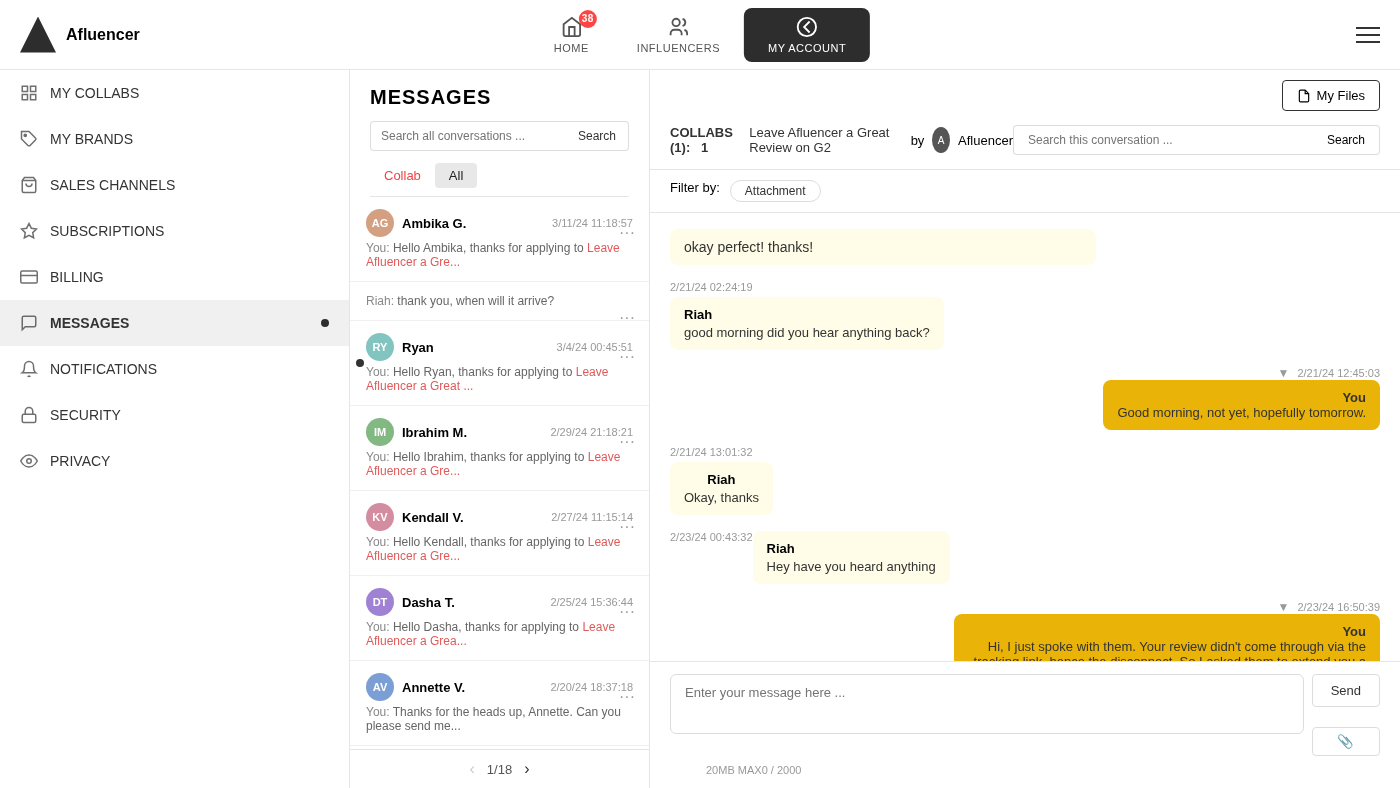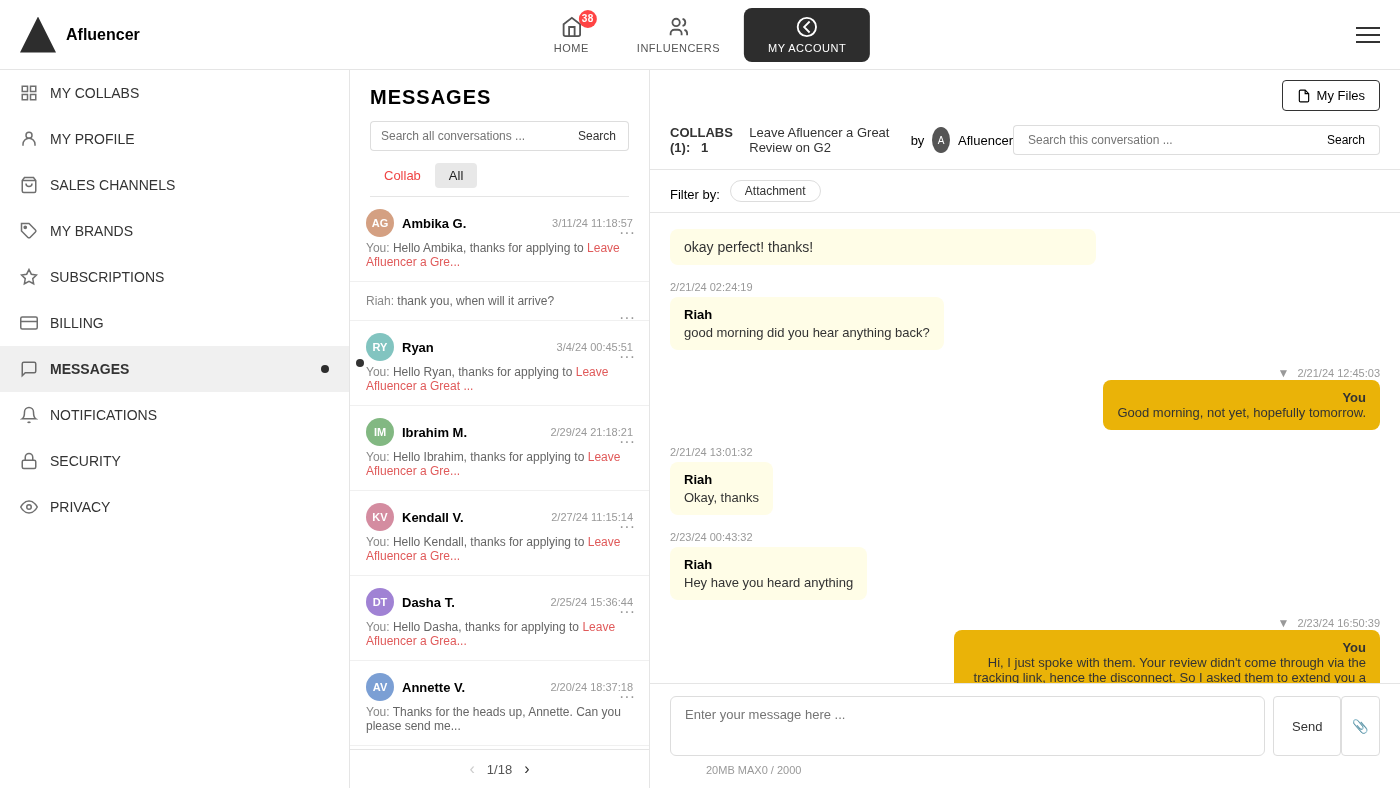--- a/index.html
+++ b/index.html
@@ -61,39 +61,39 @@
     
     .chat-area { flex: 1; display: flex; flex-direction: column; overflow: hidden; }
     .chat-header { padding: 14px 20px; border-bottom: 1px solid #e5e5e5; display: flex; align-items: center; justify-content: flex-start; }
     .chat-header-left { display: flex; align-items: center; gap: 8px; font-size: 13px; }
     .collabs-label { font-weight: 600; color: #333; }
     .collab-link { color: #333; font-weight: 500; display: flex; align-items: center; gap: 6px; }
     .collab-avatar { width: 26px; height: 26px; border-radius: 50%; background: #555; display: flex; align-items: center; justify-content: center; font-size: 10px; color: #fff; }
     .chat-search { display: flex; gap: 0; }
     .chat-search input { border: 1px solid #ddd; border-right: none; border-radius: 4px 0 0 4px; padding: 7px 14px; font-size: 12px; width: 300px; outline: none; color: #999; }
     .chat-search button { background: #fff; border: 1px solid #ddd; border-left: none; border-radius: 0 4px 4px 0; padding: 7px 14px; cursor: pointer; font-size: 12px; }
-    .filter-bar { padding: 10px 20px; border-bottom: 1px solid #e5e5e5; display: flex; align-items: flex-end; gap: 10px; }
+    .filter-bar { padding: 10px 20px; border-bottom: 1px solid #e5e5e5; display: flex; align-items: flex-start; gap: 10px; }
     .filter-chip { border: 1px solid #ddd; border-radius: 20px; padding: 3px 14px; font-size: 12px; color: #333; cursor: pointer; }
 
     .chat-messages { flex: 1; overflow-y: auto; padding: 16px 20px; display: flex; flex-direction: column; gap: 16px; background: #fff; }
 
     .msg-standalone { font-size: 14px; color: #333; align-self: flex-start; background: #fffde7; padding: 10px 14px; border-radius: 8px; max-width: 60%; }
     .msg-bubble-left { background: #fffde7; border-radius: 8px; padding: 10px 14px; max-width: 60%; }
     .msg-bubble-left .msg-sender { font-weight: 600; font-size: 13px; margin-bottom: 3px; }
     .msg-bubble-left .msg-text { font-size: 13px; color: #333; }
     .msg-time { font-size: 11px; color: #999; margin-bottom: 4px; }
     .msg-bubble-right { background: #eab308; border-radius: 8px; padding: 10px 14px; max-width: 60%; text-align: right; }
     .msg-bubble-right .msg-sender-right { font-weight: 600; font-size: 13px; color: #333; }
     .msg-bubble-right .msg-text-right { font-size: 13px; color: #333; }
     .msg-right-time { font-size: 11px; color: #999; text-align: right; }
 
     .chat-input-area { padding: 12px 20px; border-top: 1px solid #e5e5e5; display: flex; flex-direction: column; gap: 8px; }
     .chat-input-row { display: flex; gap: 8px; }
     .chat-input-row textarea { flex: 1; border: 1px solid #ddd; border-radius: 6px; padding: 10px 14px; font-size: 13px; resize: none; height: 60px; outline: none; color: #999; font-family: inherit; }
-    .chat-input-btns { display: flex; gap: 0; }
+    .chat-input-btns { display: flex; flex-direction: column; gap: 20px; }
     .btn-send { background: #fff; border: 1px solid #ddd; border-radius: 4px; padding: 8px 18px; cursor: pointer; font-size: 13px; color: #333; }
     .btn-attach { background: #fff; border: 1px solid #ddd; border-radius: 4px; padding: 6px 10px; cursor: pointer; display: flex; align-items: center; justify-content: center; }
     .input-footer { font-size: 11px; color: #999; text-align: right; display: flex; justify-content: flex-start; align-items: center; margin-left: 36px; }
     .input-footer span.size { color: #999; }
 
     
     .my-files-btn { background: #fff; border: 1px solid #333; border-radius: 4px; padding: 7px 14px; cursor: pointer; font-size: 13px; display: flex; align-items: center; gap: 6px; }
   </style>
 </head>
 <body>
@@ -145,39 +145,32 @@
       <svg viewBox="0 0 24 24" fill="none" stroke="currentColor" stroke-width="2" width="18" height="18">
           <rect x="3" y="3" width="7" height="7"></rect>
           <rect x="14" y="3" width="7" height="7"></rect>
           <rect x="3" y="14" width="7" height="7"></rect>
           <rect x="14" y="14" width="7" height="7"></rect>
         </svg>
       <span>MY COLLABS</span>
     </div>
     <div class="sidebar-item">
       <svg viewBox="0 0 24 24" fill="none" stroke="currentColor" stroke-width="2" width="18" height="18">
-          <circle cx="12" cy="7" r="4"></circle>
-          <path d="M4 21v-2a8 8 0 0116 0v2"></path>
-        </svg>
-      <span>MY PROFILE</span>
+          <path d="M20.59 13.41l-7.17 7.17a2 2 0 01-2.83 0L2 12V2h10l8.59 8.59a2 2 0 010 2.82z"></path>
+          <circle cx="7" cy="7" r="1.5" fill="currentColor"></circle>
+        </svg>
+      <span>MY BRANDS</span>
     </div>
     <div class="sidebar-item">
       <svg viewBox="0 0 24 24" fill="none" stroke="currentColor" stroke-width="2" width="18" height="18">
           <path d="M6 2L3 6v14a2 2 0 002 2h14a2 2 0 002-2V6l-3-4z"></path>
           <line x1="3" y1="6" x2="21" y2="6"></line>
           <path d="M16 10a4 4 0 01-8 0"></path>
         </svg>
       <span>SALES CHANNELS</span>
-    </div>
-    <div class="sidebar-item">
-      <svg viewBox="0 0 24 24" fill="none" stroke="currentColor" stroke-width="2" width="18" height="18">
-          <path d="M20.59 13.41l-7.17 7.17a2 2 0 01-2.83 0L2 12V2h10l8.59 8.59a2 2 0 010 2.82z"></path>
-          <circle cx="7" cy="7" r="1.5" fill="currentColor"></circle>
-        </svg>
-      <span>MY BRANDS</span>
     </div>
     <div class="sidebar-item">
       <svg viewBox="0 0 24 24" fill="none" stroke="currentColor" stroke-width="2" width="18" height="18">
           <polygon points="12 2 15.09 8.26 22 9.27 17 14.14 18.18 21.02 12 17.77 5.82 21.02 7 14.14 2 9.27 8.91 8.26 12 2"></polygon>
         </svg>
       <span>SUBSCRIPTIONS</span>
     </div>
     <div class="sidebar-item">
       <svg viewBox="0 0 24 24" fill="none" stroke="currentColor" stroke-width="2" width="18" height="18">
           <rect x="1" y="4" width="22" height="16" rx="2"></rect>
@@ -372,28 +365,28 @@
         <div style="display: flex; flex-direction: column; align-items: flex-end;">
       <div style="display:flex;align-items:center;gap:8px;justify-content:flex-end;">
         <span style="color:#999;font-size:12px;">▼</span>
         <span class="msg-right-time">2/21/24 12:45:03</span>
       </div>
       <div class="msg-bubble-right">
         <div class="msg-sender-right">You</div>
         <div class="msg-text-right">Good morning, not yet, hopefully tomorrow.</div>
       </div>
     </div>
-        <div style="display: flex; flex-direction: column; align-items: flex-start;">
+        <div style="display: flex; flex-direction: column; align-items: flex-start; text-align: center;">
       <div class="msg-time">2/21/24 13:01:32</div>
       <div class="msg-bubble-left">
         <div class="msg-sender">Riah</div>
         <div class="msg-text">Okay, thanks</div>
       </div>
     </div>
-        <div style="display: flex; flex-direction: column; align-items: flex-start;">
+        <div style="display: flex; flex-direction: row; align-items: flex-start;">
       <div class="msg-time">2/23/24 00:43:32</div>
       <div class="msg-bubble-left">
         <div class="msg-sender">Riah</div>
         <div class="msg-text">Hey have you heard anything</div>
       </div>
     </div>
         <div style="display: flex; flex-direction: column; align-items: flex-end;">
       <div style="display:flex;align-items:center;gap:8px;justify-content:flex-end;">
         <span style="color:#999;font-size:12px;">▼</span>
         <span class="msg-right-time">2/23/24 16:50:39</span>

